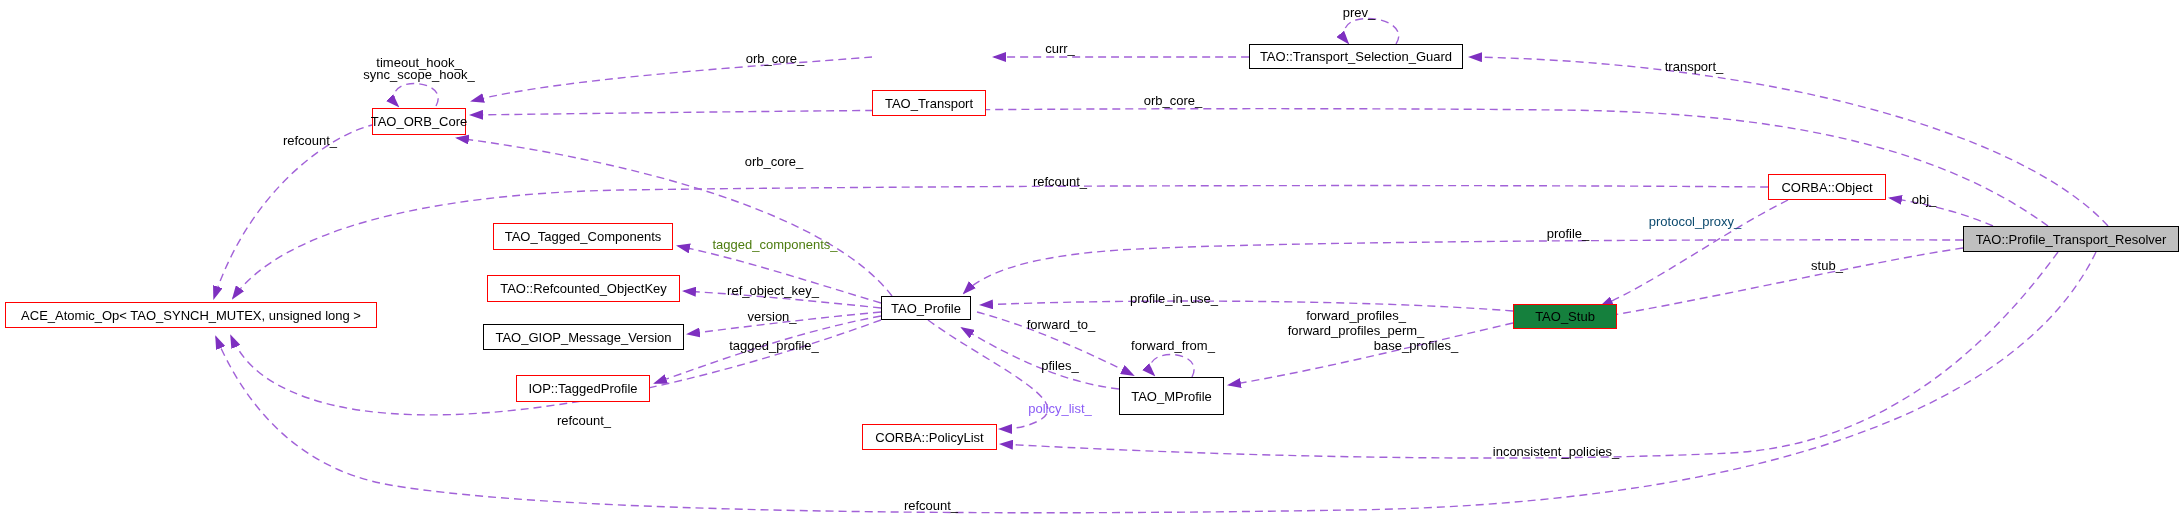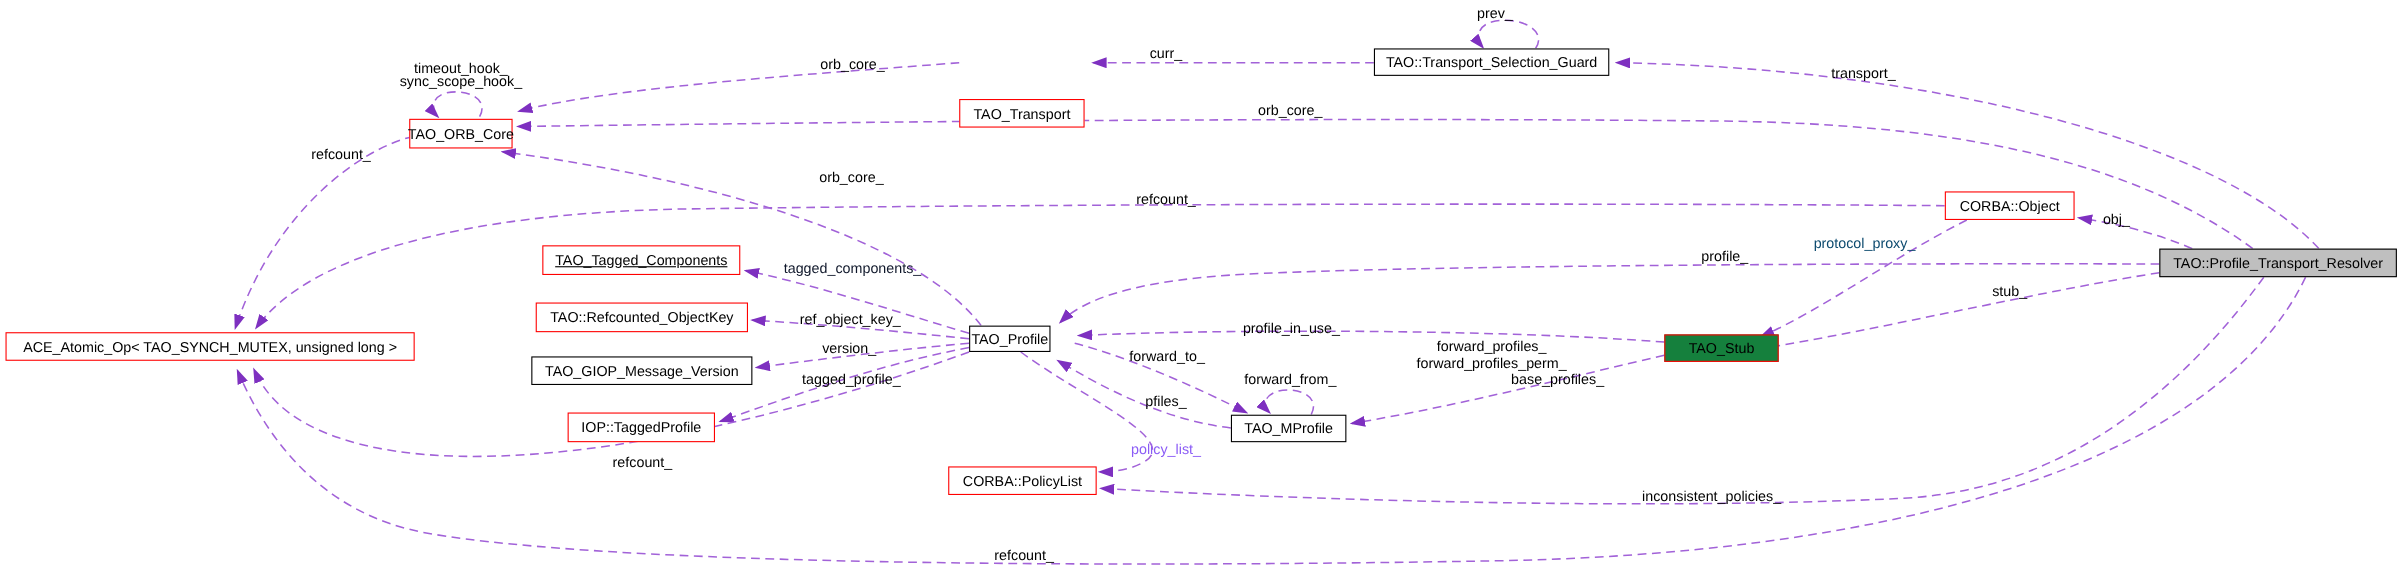--- a/index.html
+++ b/index.html
@@ -54,41 +54,41 @@
         <path d="M 2058,252 C 1985,352 1880,445 1730,453 C 1480,465 1160,453 1001,444" class="edge-path" stroke="#a262d8" marker-end="url(#arrowhead)"></path>
       </g>
   </svg>
   <div id="node-layer">
       <div class="node red" style="left: 5px; top: 302px; width: 372px; height: 26px; border-color: rgb(255, 0, 0); background: rgb(255, 255, 255);">ACE_Atomic_Op&lt; TAO_SYNCH_MUTEX, unsigned long &gt;</div>
       <div class="node red" style="left: 372px; top: 108px; width: 94px; height: 27px; border-color: rgb(255, 0, 0); background: rgb(255, 255, 255);">TAO_ORB_Core</div>
       <div class="node red" style="left: 872px; top: 43px; width: 114px; height: 26px; border-color: rgb(255, 0, 0); background: rgb(255, 255, 255); margin-top: 47px;">TAO_Transport</div>
       <div class="node" style="left: 1249px; top: 44px; width: 214px; height: 25px; border-color: rgb(0, 0, 0); background: rgb(255, 255, 255);">TAO::Transport_Selection_Guard</div>
       <div class="node red" style="left: 1768px; top: 174px; width: 118px; height: 26px; border-color: rgb(255, 0, 0); background: rgb(255, 255, 255);">CORBA::Object</div>
       <div class="node focus" style="left: 1963px; top: 226px; width: 216px; height: 26px; border-color: rgb(0, 0, 0); background: rgb(191, 191, 191);">TAO::Profile_Transport_Resolver</div>
-      <div class="node red" style="left: 493px; top: 223px; width: 180px; height: 27px; border-color: rgb(255, 0, 0); background: rgb(255, 255, 255); text-decoration: underline;">TAO_Tagged_Components</div>
+      <div class="node red" style="left: 493px; top: 223px; width: 180px; height: 27px; border-color: rgb(255, 0, 0); background: rgb(255, 255, 255);">TAO_Tagged_Components</div>
       <div class="node red" style="left: 487px; top: 275px; width: 193px; height: 27px; border-color: rgb(255, 0, 0); background: rgb(255, 255, 255);">TAO::Refcounted_ObjectKey</div>
       <div class="node" style="left: 483px; top: 324px; width: 201px; height: 26px; border-color: rgb(0, 0, 0); background: rgb(255, 255, 255);">TAO_GIOP_Message_Version</div>
       <div class="node red" style="left: 516px; top: 375px; width: 134px; height: 27px; border-color: rgb(255, 0, 0); background: rgb(255, 255, 255);">IOP::TaggedProfile</div>
-      <div class="node" style="left: 881px; top: 296px; width: 74px; height: 24px; border-color: rgb(0, 0, 0); background: rgb(255, 255, 255);">TAO_Profile</div>
-      <div class="node" style="left: 1119px; top: 377px; width: 105px; height: 25px; border-color: rgb(0, 0, 0); background: rgb(255, 255, 255);">TAO_MProfile</div>
+      <div class="node" style="left: 881px; top: 296px; width: 90px; height: 24px; border-color: rgb(0, 0, 0); background: rgb(255, 255, 255);">TAO_Profile</div>
+      <div class="node" style="left: 1119px; top: 377px; width: 105px; height: 38px; border-color: rgb(0, 0, 0); background: rgb(255, 255, 255);">TAO_MProfile</div>
       <div class="node red" style="left: 1513px; top: 304px; width: 104px; height: 25px; border-color: rgb(255, 0, 0); background: #15803d;">TAO_Stub</div>
       <div class="node red" style="left: 862px; top: 424px; width: 135px; height: 26px; border-color: rgb(255, 0, 0); background: rgb(255, 255, 255);">CORBA::PolicyList</div>
     </div>
   <div id="label-layer">
       <div class="edge-label" style="left: 419px; top: 62px; color: rgb(0, 0, 0);">timeout_hook_</div>
       <div class="edge-label" style="left: 419px; top: 74px; color: rgb(0, 0, 0);">sync_scope_hook_</div>
       <div class="edge-label" style="left: 775px; top: 58px; color: rgb(0, 0, 0);">orb_core_</div>
       <div class="edge-label" style="left: 1060px; top: 48px; color: rgb(0, 0, 0);">curr_</div>
       <div class="edge-label" style="left: 1359px; top: 12px; color: rgb(0, 0, 0);">prev_</div>
       <div class="edge-label" style="left: 1694px; top: 66px; color: rgb(0, 0, 0);">transport_</div>
       <div class="edge-label" style="left: 1173px; top: 100px; color: rgb(0, 0, 0);">orb_core_</div>
       <div class="edge-label" style="left: 1060px; top: 181px; color: rgb(0, 0, 0);">refcount_</div>
       <div class="edge-label" style="left: 310px; top: 140px; color: rgb(0, 0, 0);">refcount_</div>
       <div class="edge-label" style="left: 774px; top: 161px; color: rgb(0, 0, 0);">orb_core_</div>
-      <div class="edge-label" style="left: 775px; top: 244px; color: #0f172a;">tagged_components_</div>
+      <div class="edge-label" style="left: 775px; top: 244px; color: #4d7c0f;">tagged_components_</div>
       <div class="edge-label" style="left: 773px; top: 290px; color: rgb(0, 0, 0);">ref_object_key_</div>
       <div class="edge-label" style="left: 772px; top: 316px; color: rgb(0, 0, 0);">version_</div>
       <div class="edge-label" style="left: 774px; top: 345px; color: rgb(0, 0, 0);">tagged_profile_</div>
       <div class="edge-label" style="left: 584px; top: 420px; color: rgb(0, 0, 0);">refcount_</div>
       <div class="edge-label" style="left: 931px; top: 505px; color: rgb(0, 0, 0);">refcount_</div>
       <div class="edge-label" style="left: 1924px; top: 199px; color: rgb(0, 0, 0);">obj_</div>
       <div class="edge-label" style="left: 1695px; top: 221px; color: #0c4a6e;">protocol_proxy_</div>
       <div class="edge-label" style="left: 1827px; top: 265px; color: rgb(0, 0, 0);">stub_</div>
       <div class="edge-label" style="left: 1556px; top: 233px; color: rgb(0, 0, 0); margin-left: 12px;">profile_</div>
       <div class="edge-label" style="left: 1174px; top: 298px; color: rgb(0, 0, 0);">profile_in_use_</div>

